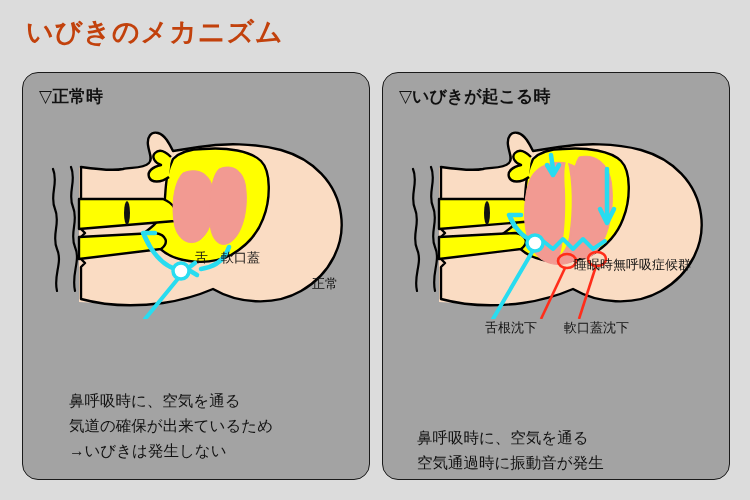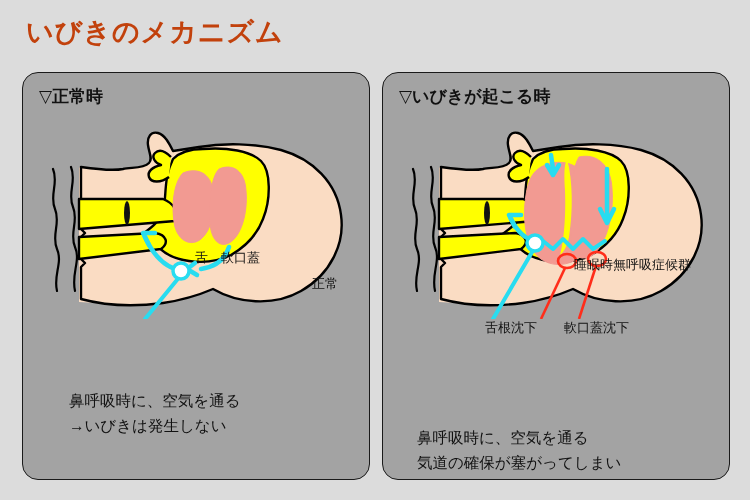--- a/index.html
+++ b/index.html
@@ -150,20 +150,21 @@
       </g>
     </svg>
   </div>
 
   <div class="fig-label" style="left:172px; top:176px;">舌</div>
   <div class="fig-label" style="left:198px; top:176px;">軟口蓋</div>
   <div class="fig-label" style="left:289px; top:202px;">正常</div>
 
   <div class="caption" id="caption-normal">
     <div>鼻呼吸時に、空気を通る</div>
+    <div>気道の確保が出来ているため</div>
     <div class="concl">→いびきは発生しない</div>
   </div>
 </div>
 
 <div class="panel" id="panel-snore">
 
   <div class="panel-heading">▽いびきが起こる時</div>
 
   <div class="figure">
     <svg width="346" height="212" viewBox="0 0 346 212" xmlns="http://www.w3.org/2000/svg">
@@ -235,17 +236,16 @@
       </g>
     </svg>
   </div>
 
   <div class="fig-label small" style="left:191px; top:183px;">睡眠時無呼吸症候群</div>
   <div class="fig-label small" style="left:102px; top:246px;">舌根沈下</div>
   <div class="fig-label small" style="left:181px; top:246px;">軟口蓋沈下</div>
 
   <div class="caption" id="caption-snore">
     <div>鼻呼吸時に、空気を通る</div>
-    <div>気道の確保が塞がってしまい</div>
     <div>空気通過時に振動音が発生</div>
 
   </div>
 </div>
 
 </body></html>

